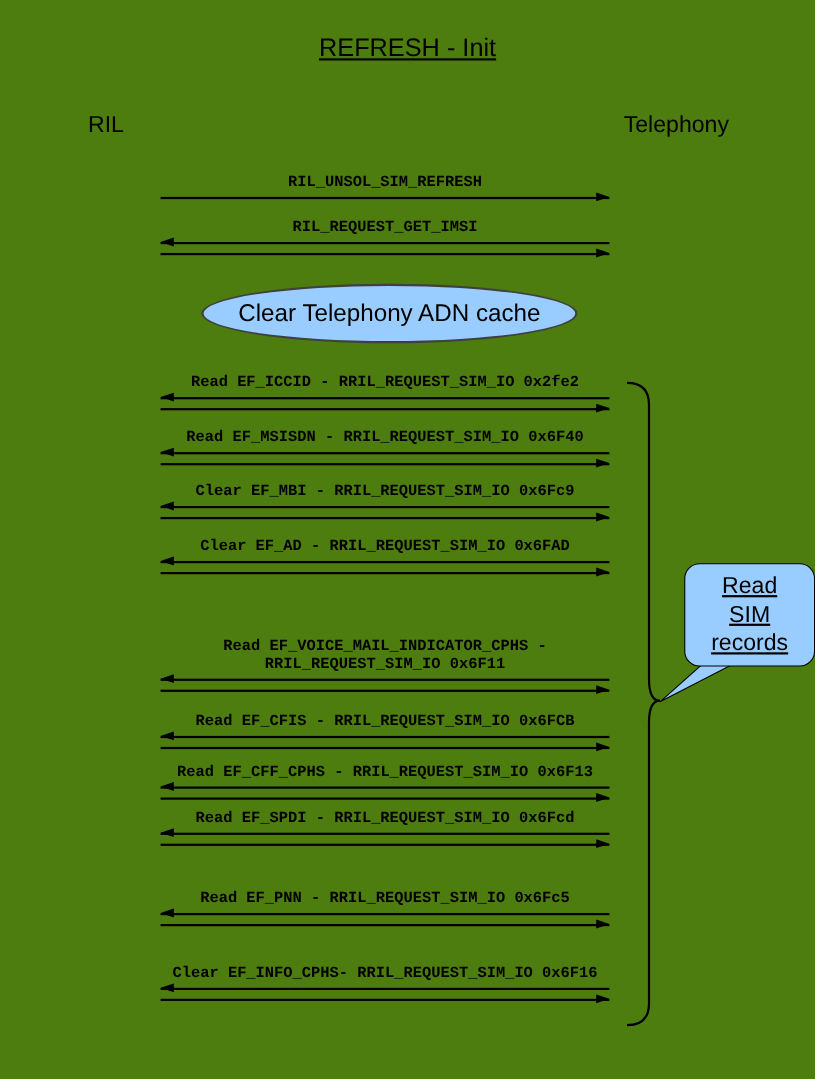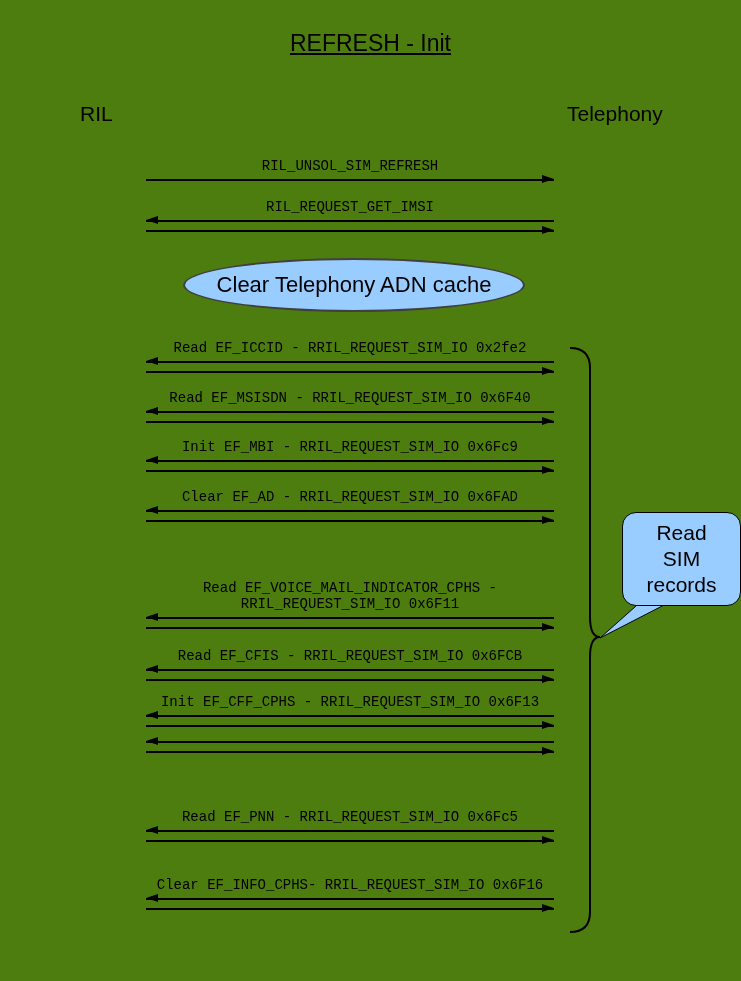--- a/index.html
+++ b/index.html
@@ -33,20 +33,21 @@
     left:146px;
     width:408px;
   }
   .msg-label{
     font-family:"Liberation Mono","DejaVu Sans Mono",monospace;
     font-size:14px;
     line-height:16px;
     text-align:center;
     color:#000;
     white-space:nowrap;
+    font-weight:bold;
   }
   .arrow{position:relative;height:9px;margin-top:1px;}
   .arrow .line{position:absolute;left:0;right:0;top:3.5px;height:2px;background:#000;}
   .arrow.left::before{
     content:"";position:absolute;left:0;top:0;width:0;height:0;
     border-top:4.5px solid transparent;border-bottom:4.5px solid transparent;
     border-right:12px solid #000;
   }
   .arrow.right::after{
     content:"";position:absolute;right:0;top:0;width:0;height:0;
@@ -74,21 +75,21 @@
     left:622px; top:512px;
     width:117px; height:92px;
     background:#99CCFF;
     border:1px solid #000;
     border-radius:14px;
     display:flex; align-items:center; justify-content:center;
     text-align:center;
     font-size:21px; line-height:26px; color:#000;
     z-index:2;
   }
-  .callout-bubble .inner{width:88px;}
+  .callout-bubble .inner{width:88px;text-decoration:underline;}
 </style>
 </head>
 <body>
 
 <div class="canvas">
 
   <div class="title">
     <span>REFRESH - Init</span>
   </div>
 
@@ -130,21 +131,21 @@
     <div class="msg-label">Read EF_MSISDN - RRIL_REQUEST_SIM_IO 0x6F40</div>
     <div class="arrow left">
         <span class="line"></span>
       </div>
     <div class="arrow right">
         <span class="line"></span>
       </div>
   </div>
 
   <div class="msg" style="top:439px">
-    <div class="msg-label">Init EF_MBI - RRIL_REQUEST_SIM_IO 0x6Fc9</div>
+    <div class="msg-label">Clear EF_MBI - RRIL_REQUEST_SIM_IO 0x6Fc9</div>
     <div class="arrow left">
         <span class="line"></span>
       </div>
     <div class="arrow right">
         <span class="line"></span>
       </div>
   </div>
 
   <div class="msg" style="top:489px">
     <div class="msg-label">Clear EF_AD - RRIL_REQUEST_SIM_IO 0x6FAD</div>
@@ -172,30 +173,31 @@
     <div class="msg-label">Read EF_CFIS - RRIL_REQUEST_SIM_IO 0x6FCB</div>
     <div class="arrow left">
         <span class="line"></span>
       </div>
     <div class="arrow right">
         <span class="line"></span>
       </div>
   </div>
 
   <div class="msg" style="top:694px">
-    <div class="msg-label">Init EF_CFF_CPHS - RRIL_REQUEST_SIM_IO 0x6F13</div>
+    <div class="msg-label">Read EF_CFF_CPHS - RRIL_REQUEST_SIM_IO 0x6F13</div>
     <div class="arrow left">
         <span class="line"></span>
       </div>
     <div class="arrow right">
         <span class="line"></span>
       </div>
   </div>
 
   <div class="msg" style="top:736px">
+    <div class="msg-label">Read EF_SPDI - RRIL_REQUEST_SIM_IO 0x6Fcd</div>
     <div class="arrow left">
         <span class="line"></span>
       </div>
     <div class="arrow right">
         <span class="line"></span>
       </div>
   </div>
 
   <div class="msg" style="top:809px">
     <div class="msg-label">Read EF_PNN - RRIL_REQUEST_SIM_IO 0x6Fc5</div>

